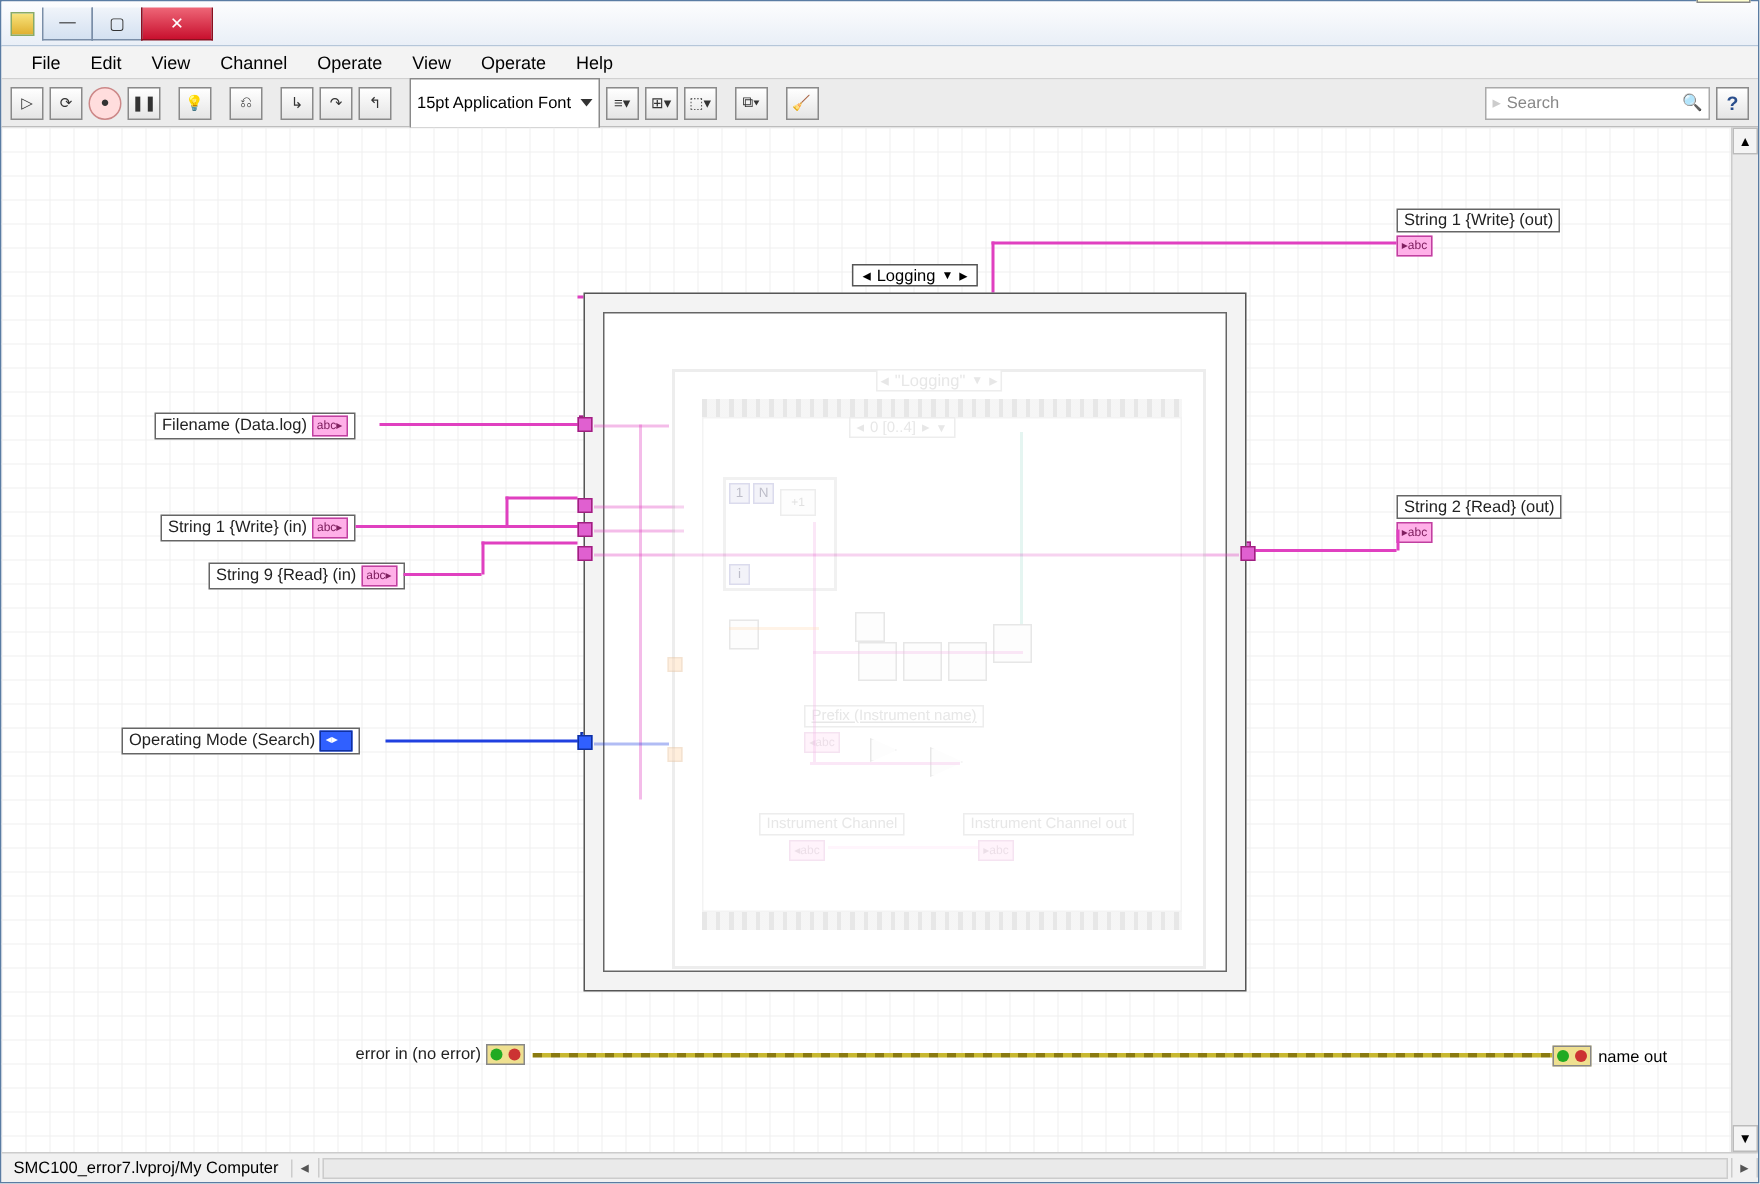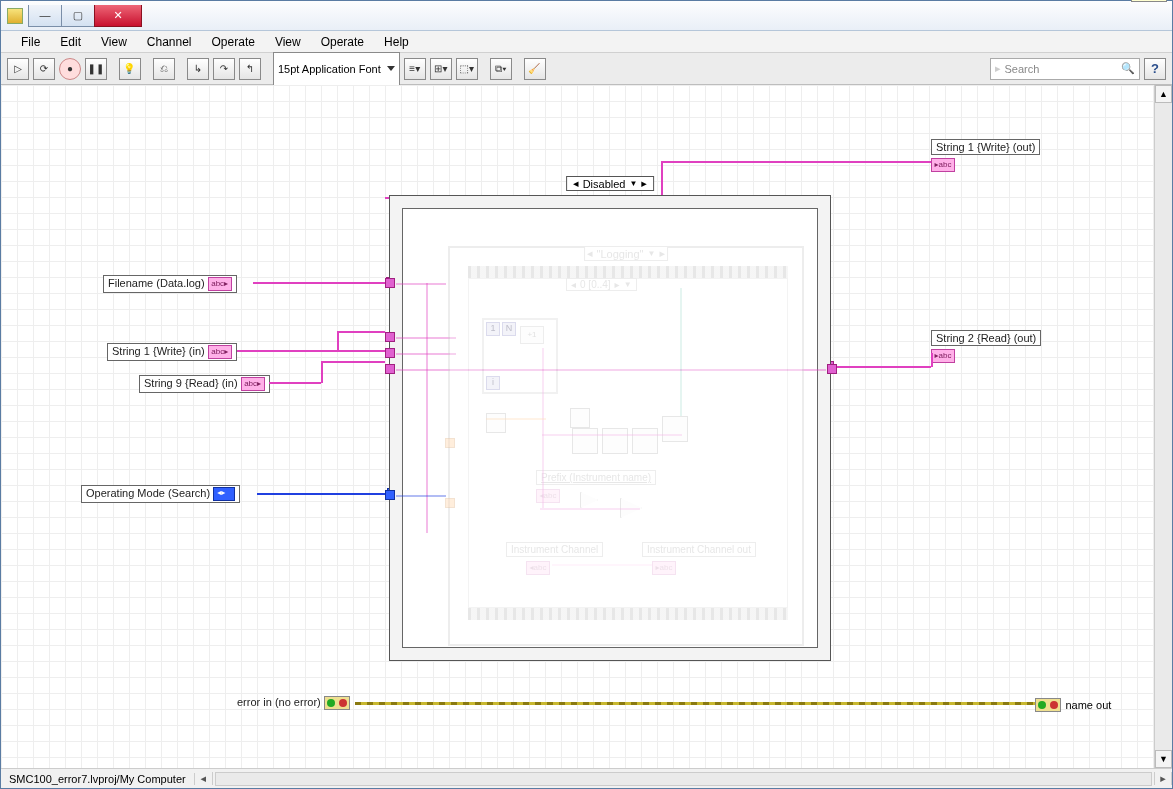--- a/index.html
+++ b/index.html
@@ -187,21 +187,21 @@
           <span>String 2 {Read} (out)</span>
         </div>
         <div style="position:absolute; left:930px; top:261px;"><span class="abc">▸abc</span></div>
         <div class="wire h" style="left:828px; top:281px; width:102px;"></div>
         <div class="wire v" style="left:930px; top:268px; height:14px;"></div>
         <div class="tunnel" style="left:823px; top:276px;"></div>
 
         <div class="caseframe" style="left:388px; top:110px; width:442px; height:466px;">
           <div class="caselabel">
             <span>◂</span>
-              <span>Disabled</span>
+              <span>Logging</span>
               <span style="font-size:8px;">▼</span>
               <span>▸</span>
           </div>
           <div class="casebody" style="background:#fff;"></div>
 
           <div class="tunnel" style="left:-5px; top:82px;"></div>
           <div class="tunnel" style="left:-5px; top:136px;"></div>
           <div class="tunnel" style="left:-5px; top:152px;"></div>
           <div class="tunnel" style="left:-5px; top:168px;"></div>
           <div class="tunnel blue" style="left:-5px; top:294px;"></div>

